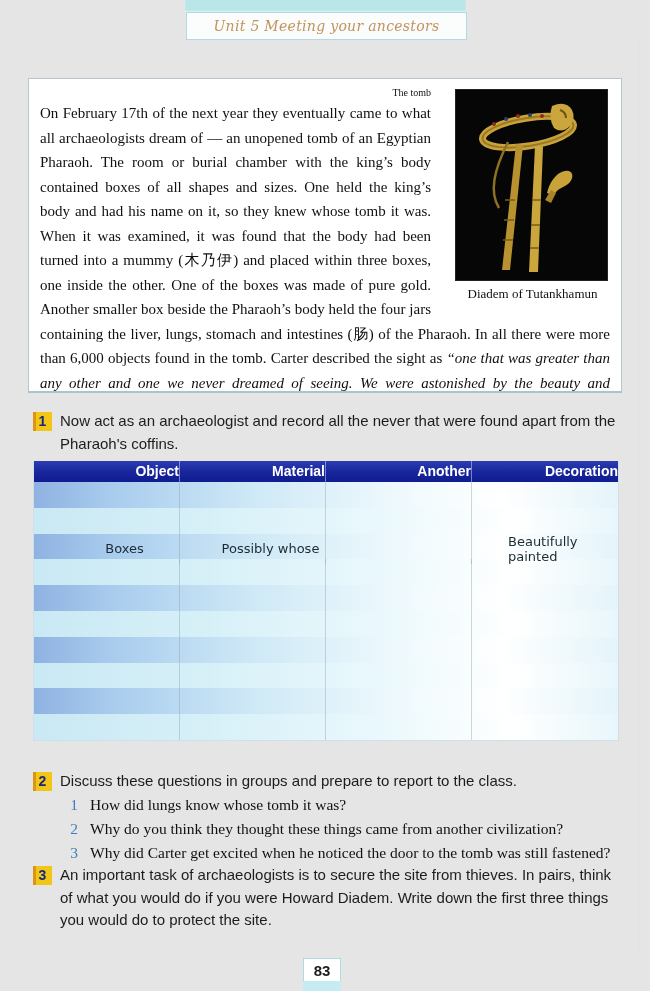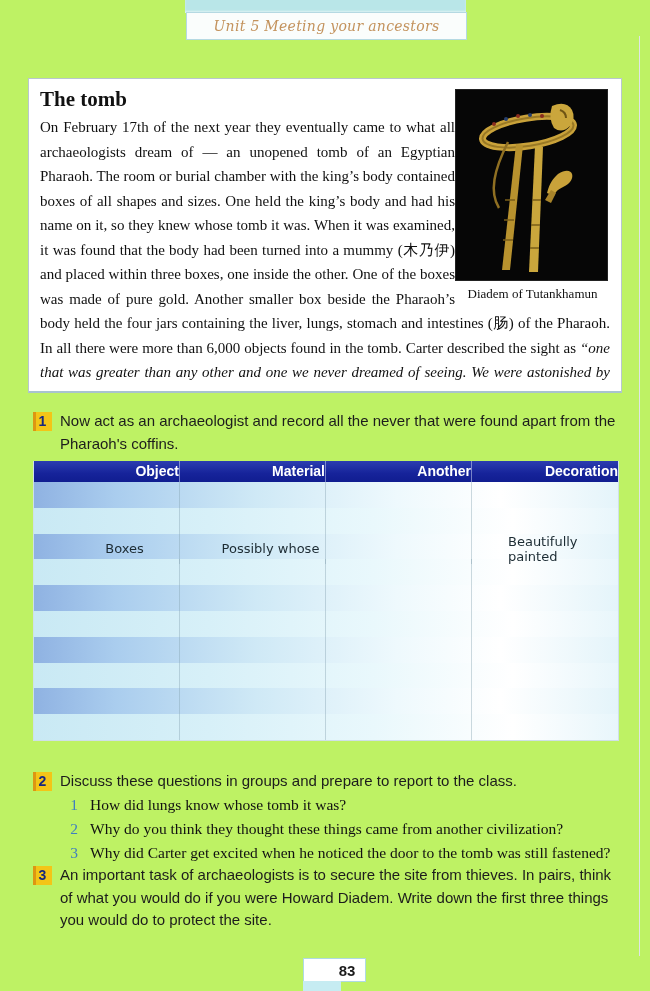--- a/index.html
+++ b/index.html
@@ -1,32 +1,32 @@
 <!DOCTYPE html>
 <html><head>
 <meta charset="utf-8">
 <style>
   html,body{margin:0;padding:0;}
   body{width:650px;height:991px;background:#ffffff;font-family:"Liberation Serif",serif;}
-  .page{position:relative;width:650px;height:991px;background:#bef264;overflow:hidden;}
+  .page{position:relative;width:650px;height:991px;background:#e5e5e5;overflow:hidden;}
 
   
   .top-strip{position:absolute;left:185px;top:0;width:281px;height:13px;background:#b9e6e8;
              box-shadow:inset 0 -2px 2px rgba(255,255,255,.5);}
   .unit-box{position:absolute;left:186px;top:12px;width:279px;height:26px;background:#fafdfc;
             border:1px solid #b5d9e2;display:flex;align-items:center;justify-content:center;}
   .unit-title{font-family:"DejaVu Serif",serif;font-style:italic;color:#c3925c;font-size:14px;letter-spacing:.3px;}
   .page-edge{position:absolute;left:639px;top:36px;width:1px;height:920px;background:#dfe4e6;}
 
   
   .passage-box{position:absolute;left:28px;top:78px;width:594px;height:315px;background:#fff;
                border:1px solid #b9c6cf;border-bottom:2px solid #a9c3cf;box-sizing:border-box;
                padding:8px 11px 0 11px;overflow:hidden;}
   .passage-box:after{content:"";position:absolute;left:-1px;right:-1px;bottom:-5px;height:2px;background:#cfe6ee;}
-  .passage-title{margin:0 0 3px 0;font-size:21px;font-weight:bold;color:#111;}
+  .passage-title{margin:0 0 3px 0;font-size:10px;font-weight:normal;color:#111;text-align:right;}
   .figure{float:right;width:155px;margin:2px 0 6px 12px;text-align:center;}
   .photo{width:153px;height:192px;background:#000;border:1px solid #222;box-sizing:border-box;}
   .figure-caption{font-size:13px;color:#111;margin-top:5px;font-family:"Liberation Serif",serif;}
   .passage-text{margin:0;font-size:15px;line-height:24.5px;text-align:justify;color:#101010;}
   .quote{font-style:italic;}
 
   
   .exercise{position:absolute;left:33px;display:flex;gap:8px;
             font-family:"Liberation Sans",sans-serif;font-size:15px;line-height:22.5px;color:#1c1c1c;}
   .badge{flex:none;width:19px;height:19px;margin-top:2px;
@@ -54,36 +54,36 @@
 
   
   .questions{position:absolute;left:68px;top:793px;margin:0;padding:0;list-style:none;
              font-size:15.5px;color:#111;}
   .questions li{display:flex;gap:10px;line-height:24px;}
   .qnum{color:#3f7fbf;width:12px;flex:none;text-align:center;}
 
   
   .page-number-box{position:absolute;left:303px;top:958px;width:36px;height:22px;background:#fff;
                    border:1px solid #aedae2;display:flex;align-items:center;justify-content:center;
-                   font-family:"Liberation Sans",sans-serif;font-weight:bold;font-size:15px;color:#1a1a1a;padding-left:25px;}
+                   font-family:"Liberation Sans",sans-serif;font-weight:bold;font-size:15px;color:#1a1a1a;}
   .page-number-tab{position:absolute;left:303px;top:981px;width:38px;height:10px;background:#c6ecf2;}
 </style>
 </head>
 <body>
 
 <div class="page">
 
   <div class="top-strip"></div>
   <div class="unit-box">
     <span class="unit-title">Unit 5 Meeting your ancestors</span>
   </div>
   <div class="page-edge"></div>
 
   <section class="passage-box">
-    <figure class="figure" style="margin:2px 0 6px 0;">
+    <figure class="figure" style="margin:2px 0 6px 24px;">
       <div class="photo">
         <svg width="151" height="190" viewBox="0 0 151 190">
           <rect width="151" height="190" fill="#060606"></rect>
           <ellipse cx="72" cy="42" rx="46" ry="14" fill="none" stroke="#c9a23a" stroke-width="7" transform="rotate(-9 72 42)"></ellipse>
           <ellipse cx="72" cy="42" rx="46" ry="14" fill="none" stroke="#7a5d18" stroke-width="2" transform="rotate(-9 72 42)" opacity="0.6"></ellipse>
           <circle cx="38" cy="34" r="2" fill="#8a2c1e"></circle>
             <circle cx="50" cy="29" r="2" fill="#27406e"></circle>
           <circle cx="62" cy="26" r="2" fill="#8a2c1e"></circle>
             <circle cx="74" cy="25" r="2" fill="#27406e"></circle>
           <circle cx="86" cy="26" r="2" fill="#8a2c1e"></circle>

